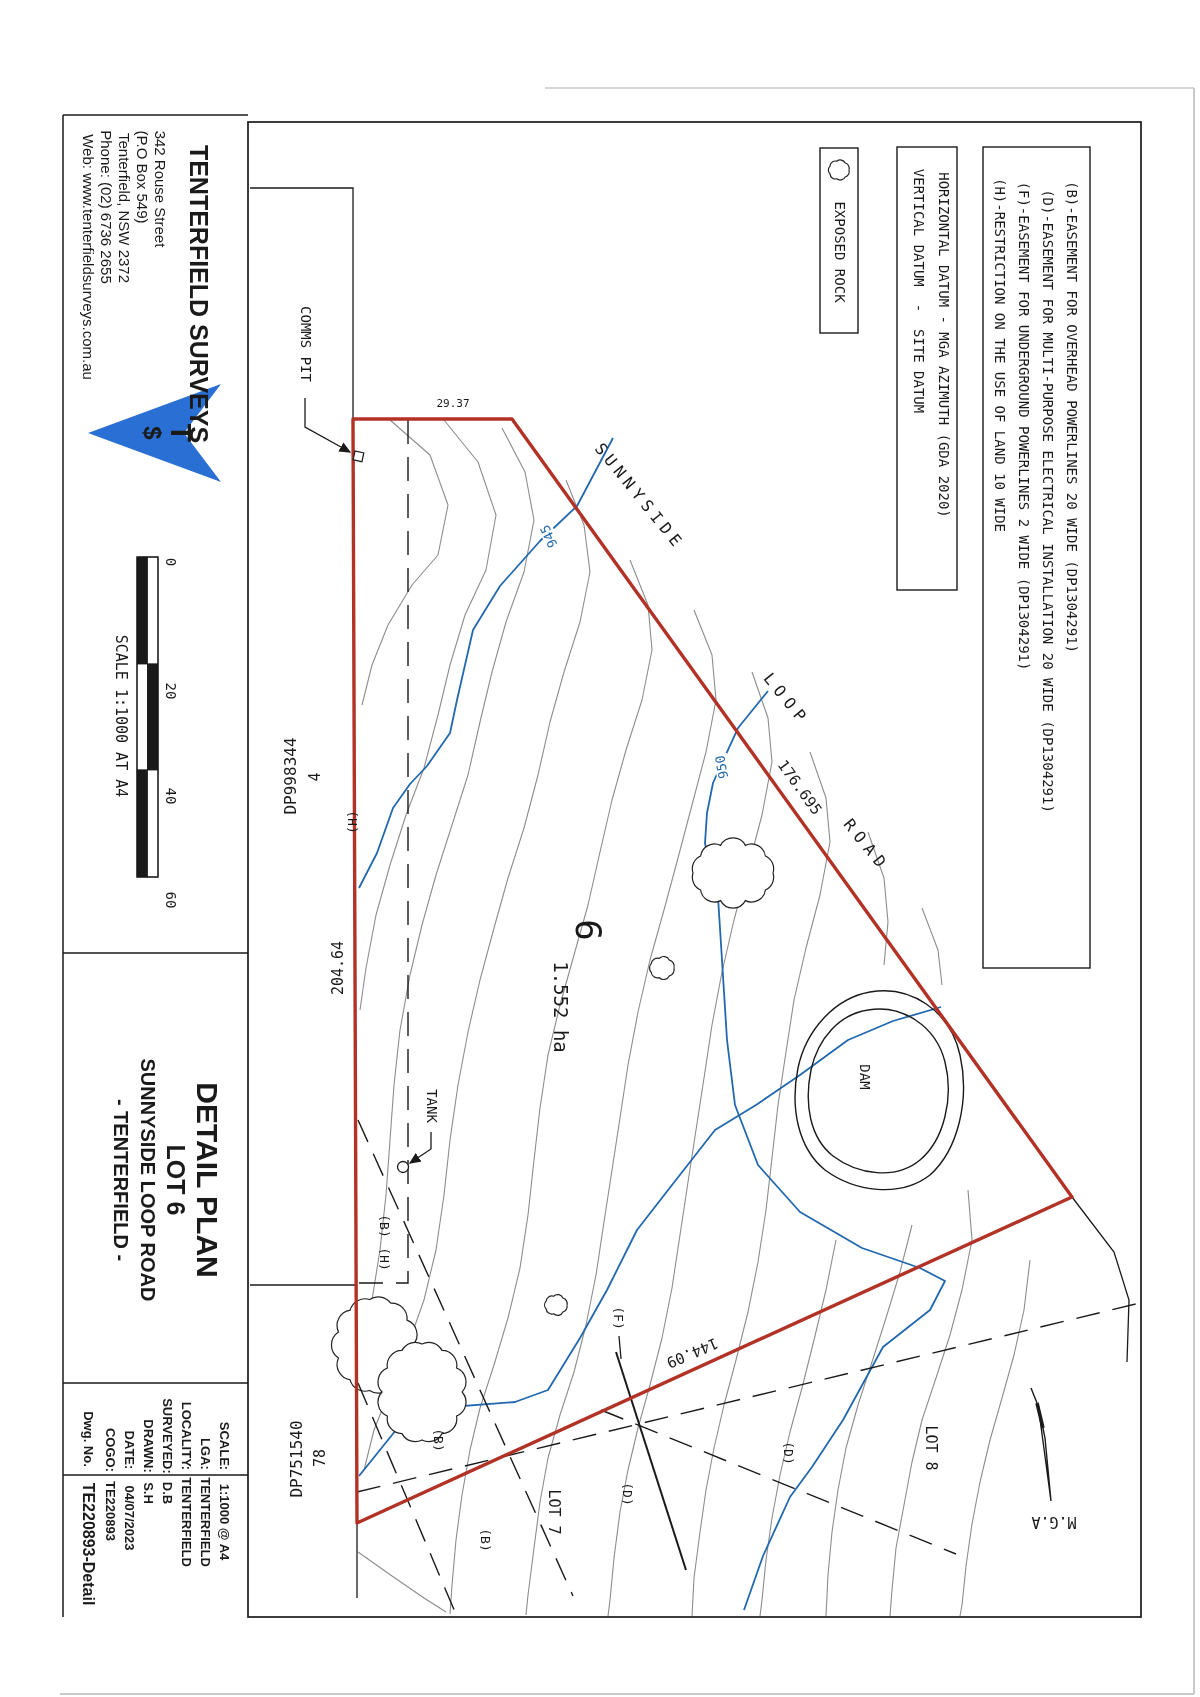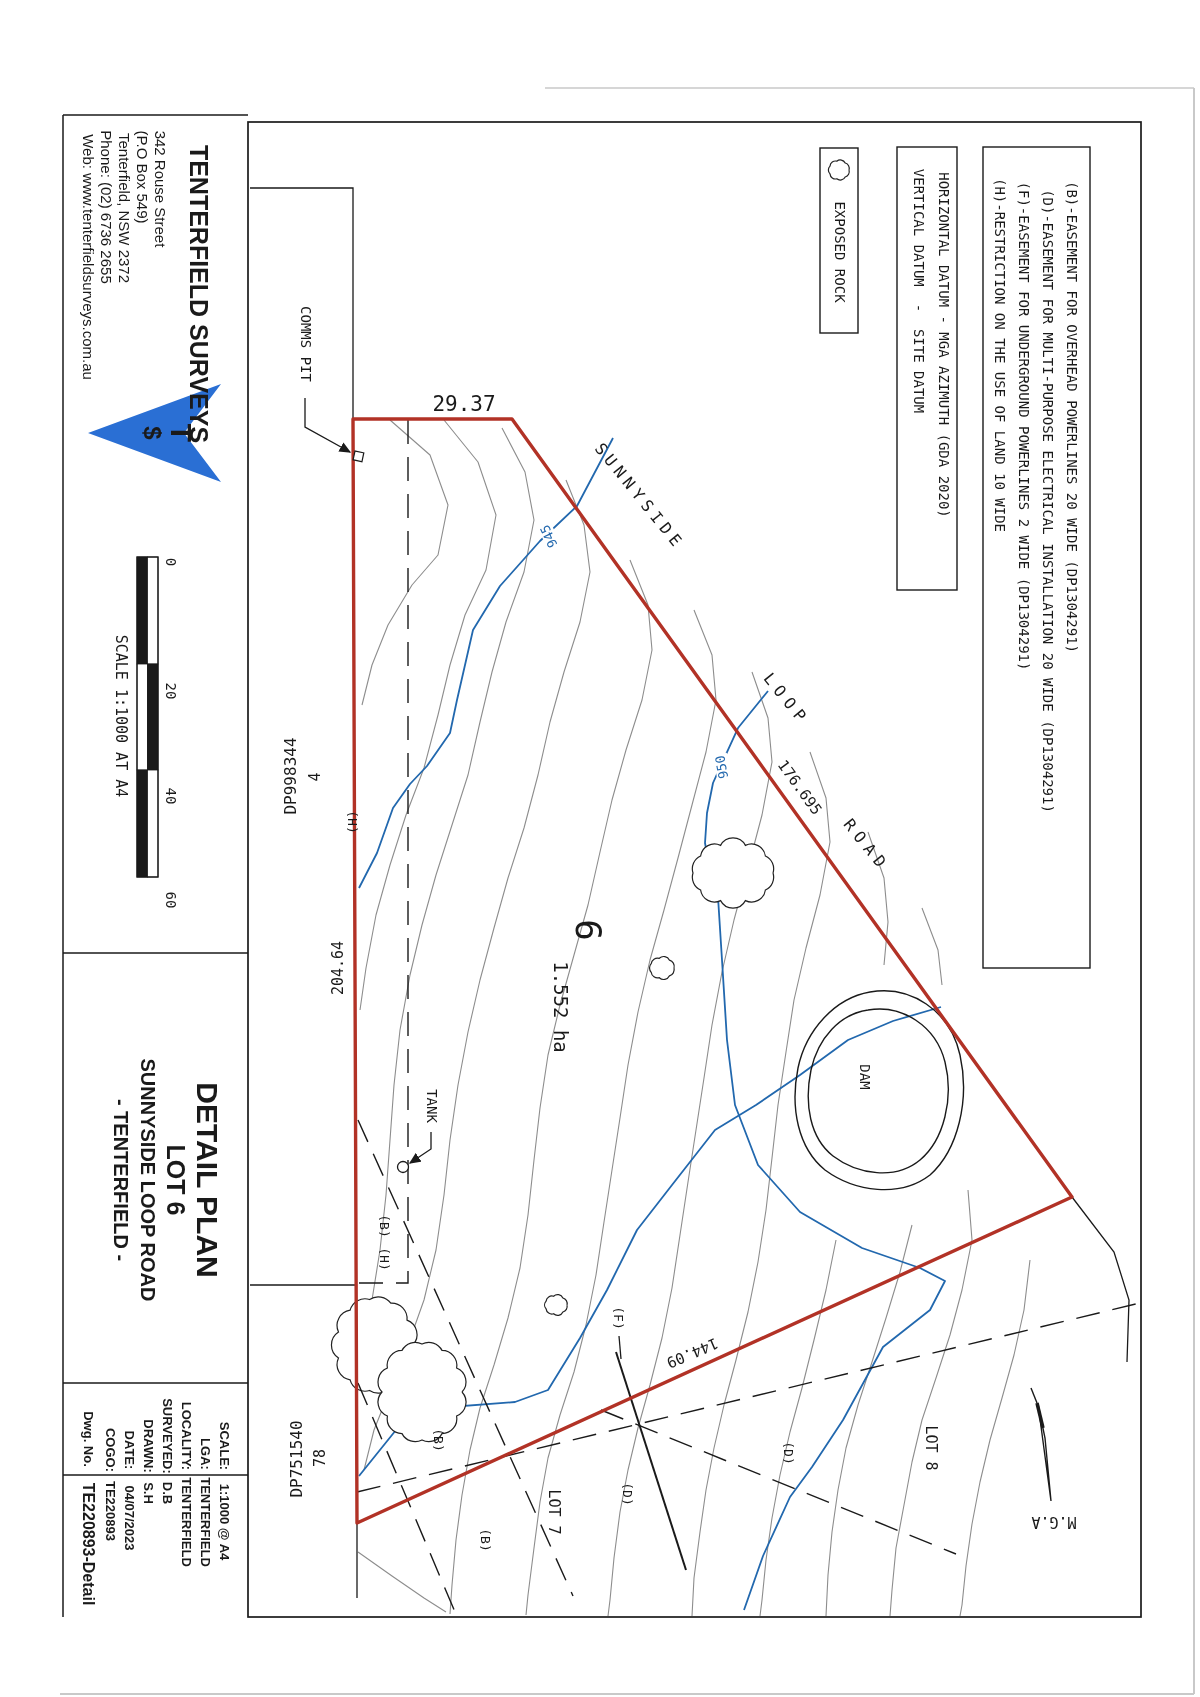--- a/index.html
+++ b/index.html
@@ -107,21 +107,21 @@
       <div class="lbl mono" style="left: 1072px; top: 417px; font-size: 14px; transform: translate(-50%, -50%) rotate(90deg);">(B)-EASEMENT FOR OVERHEAD POWERLINES 20 WIDE (DP1304291)</div>
       <div class="lbl mono" style="left: 1048px; top: 501px; font-size: 14px; transform: translate(-50%, -50%) rotate(90deg);">(D)-EASEMENT FOR MULTI-PURPOSE ELECTRICAL INSTALLATION 20 WIDE (DP1304291)</div>
       <div class="lbl mono" style="left: 1024px; top: 426px; font-size: 14px; transform: translate(-50%, -50%) rotate(90deg);">(F)-EASEMENT FOR UNDERGROUND POWERLINES 2 WIDE (DP1304291)</div>
       <div class="lbl mono" style="left: 1000px; top: 355px; font-size: 14px; transform: translate(-50%, -50%) rotate(90deg);">(H)-RESTRICTION ON THE USE OF LAND 10 WIDE</div>
       <div class="lbl mono" style="left: 944px; top: 345px; font-size: 14px; transform: translate(-50%, -50%) rotate(90deg);">HORIZONTAL DATUM - MGA AZIMUTH (GDA 2020)</div>
       <div class="lbl mono" style="left: 919px; top: 291px; font-size: 14px; transform: translate(-50%, -50%) rotate(90deg);">VERTICAL DATUM  -  SITE DATUM</div>
       <div class="lbl mono" style="left: 840px; top: 252px; font-size: 14px; transform: translate(-50%, -50%) rotate(90deg);">EXPOSED ROCK</div>
       <div class="lbl mono" style="left: 639px; top: 497px; font-size: 16px; letter-spacing: 5px; transform: translate(-50%, -50%) rotate(51deg);">SUNNYSIDE</div>
       <div class="lbl mono" style="left: 786px; top: 700px; font-size: 16px; letter-spacing: 6px; transform: translate(-50%, -50%) rotate(51deg);">LOOP</div>
       <div class="lbl mono" style="left: 866px; top: 846px; font-size: 16px; letter-spacing: 6px; transform: translate(-50%, -50%) rotate(51deg);">ROAD</div>
-      <div class="lbl mono" style="left: 464px; top: 404px; font-size: 21px; transform: translate(-50%, -50%) rotate(0deg);">29.37</div>
+      <div class="lbl mono" style="left: 453px; top: 404px; font-size: 11px; transform: translate(-50%, -50%) rotate(0deg);">29.37</div>
       <div class="lbl mono" style="left: 799px; top: 788px; font-size: 15px; transform: translate(-50%, -50%) rotate(54deg);">176.695</div>
       <div class="lbl mono" style="left: 339px; top: 968px; font-size: 15px; transform: translate(-50%, -50%) rotate(-90deg);">204.64</div>
       <div class="lbl mono" style="left: 692px; top: 1352px; font-size: 15px; transform: translate(-50%, -50%) rotate(157deg);">144.09</div>
       <div class="lbl mono" style="left: 306px; top: 344px; font-size: 14px; transform: translate(-50%, -50%) rotate(90deg);">COMMS PIT</div>
       <div class="lbl mono" style="left: 432px; top: 1106px; font-size: 14px; transform: translate(-50%, -50%) rotate(90deg);">TANK</div>
       <div class="lbl mono" style="left: 865px; top: 1077px; font-size: 14px; transform: translate(-50%, -50%) rotate(90deg);">DAM</div>
       <div class="lbl mono" style="left: 588px; top: 930px; font-size: 36px; transform: translate(-50%, -50%) rotate(90deg);">6</div>
       <div class="lbl mono" style="left: 560px; top: 1007px; font-size: 19px; transform: translate(-50%, -50%) rotate(90deg);">1.552 ha</div>
       <div class="lbl mono" style="left: 291px; top: 776px; font-size: 16px; transform: translate(-50%, -50%) rotate(-90deg);">DP998344</div>
       <div class="lbl mono" style="left: 316px; top: 777px; font-size: 15px; transform: translate(-50%, -50%) rotate(-90deg);">4</div>

